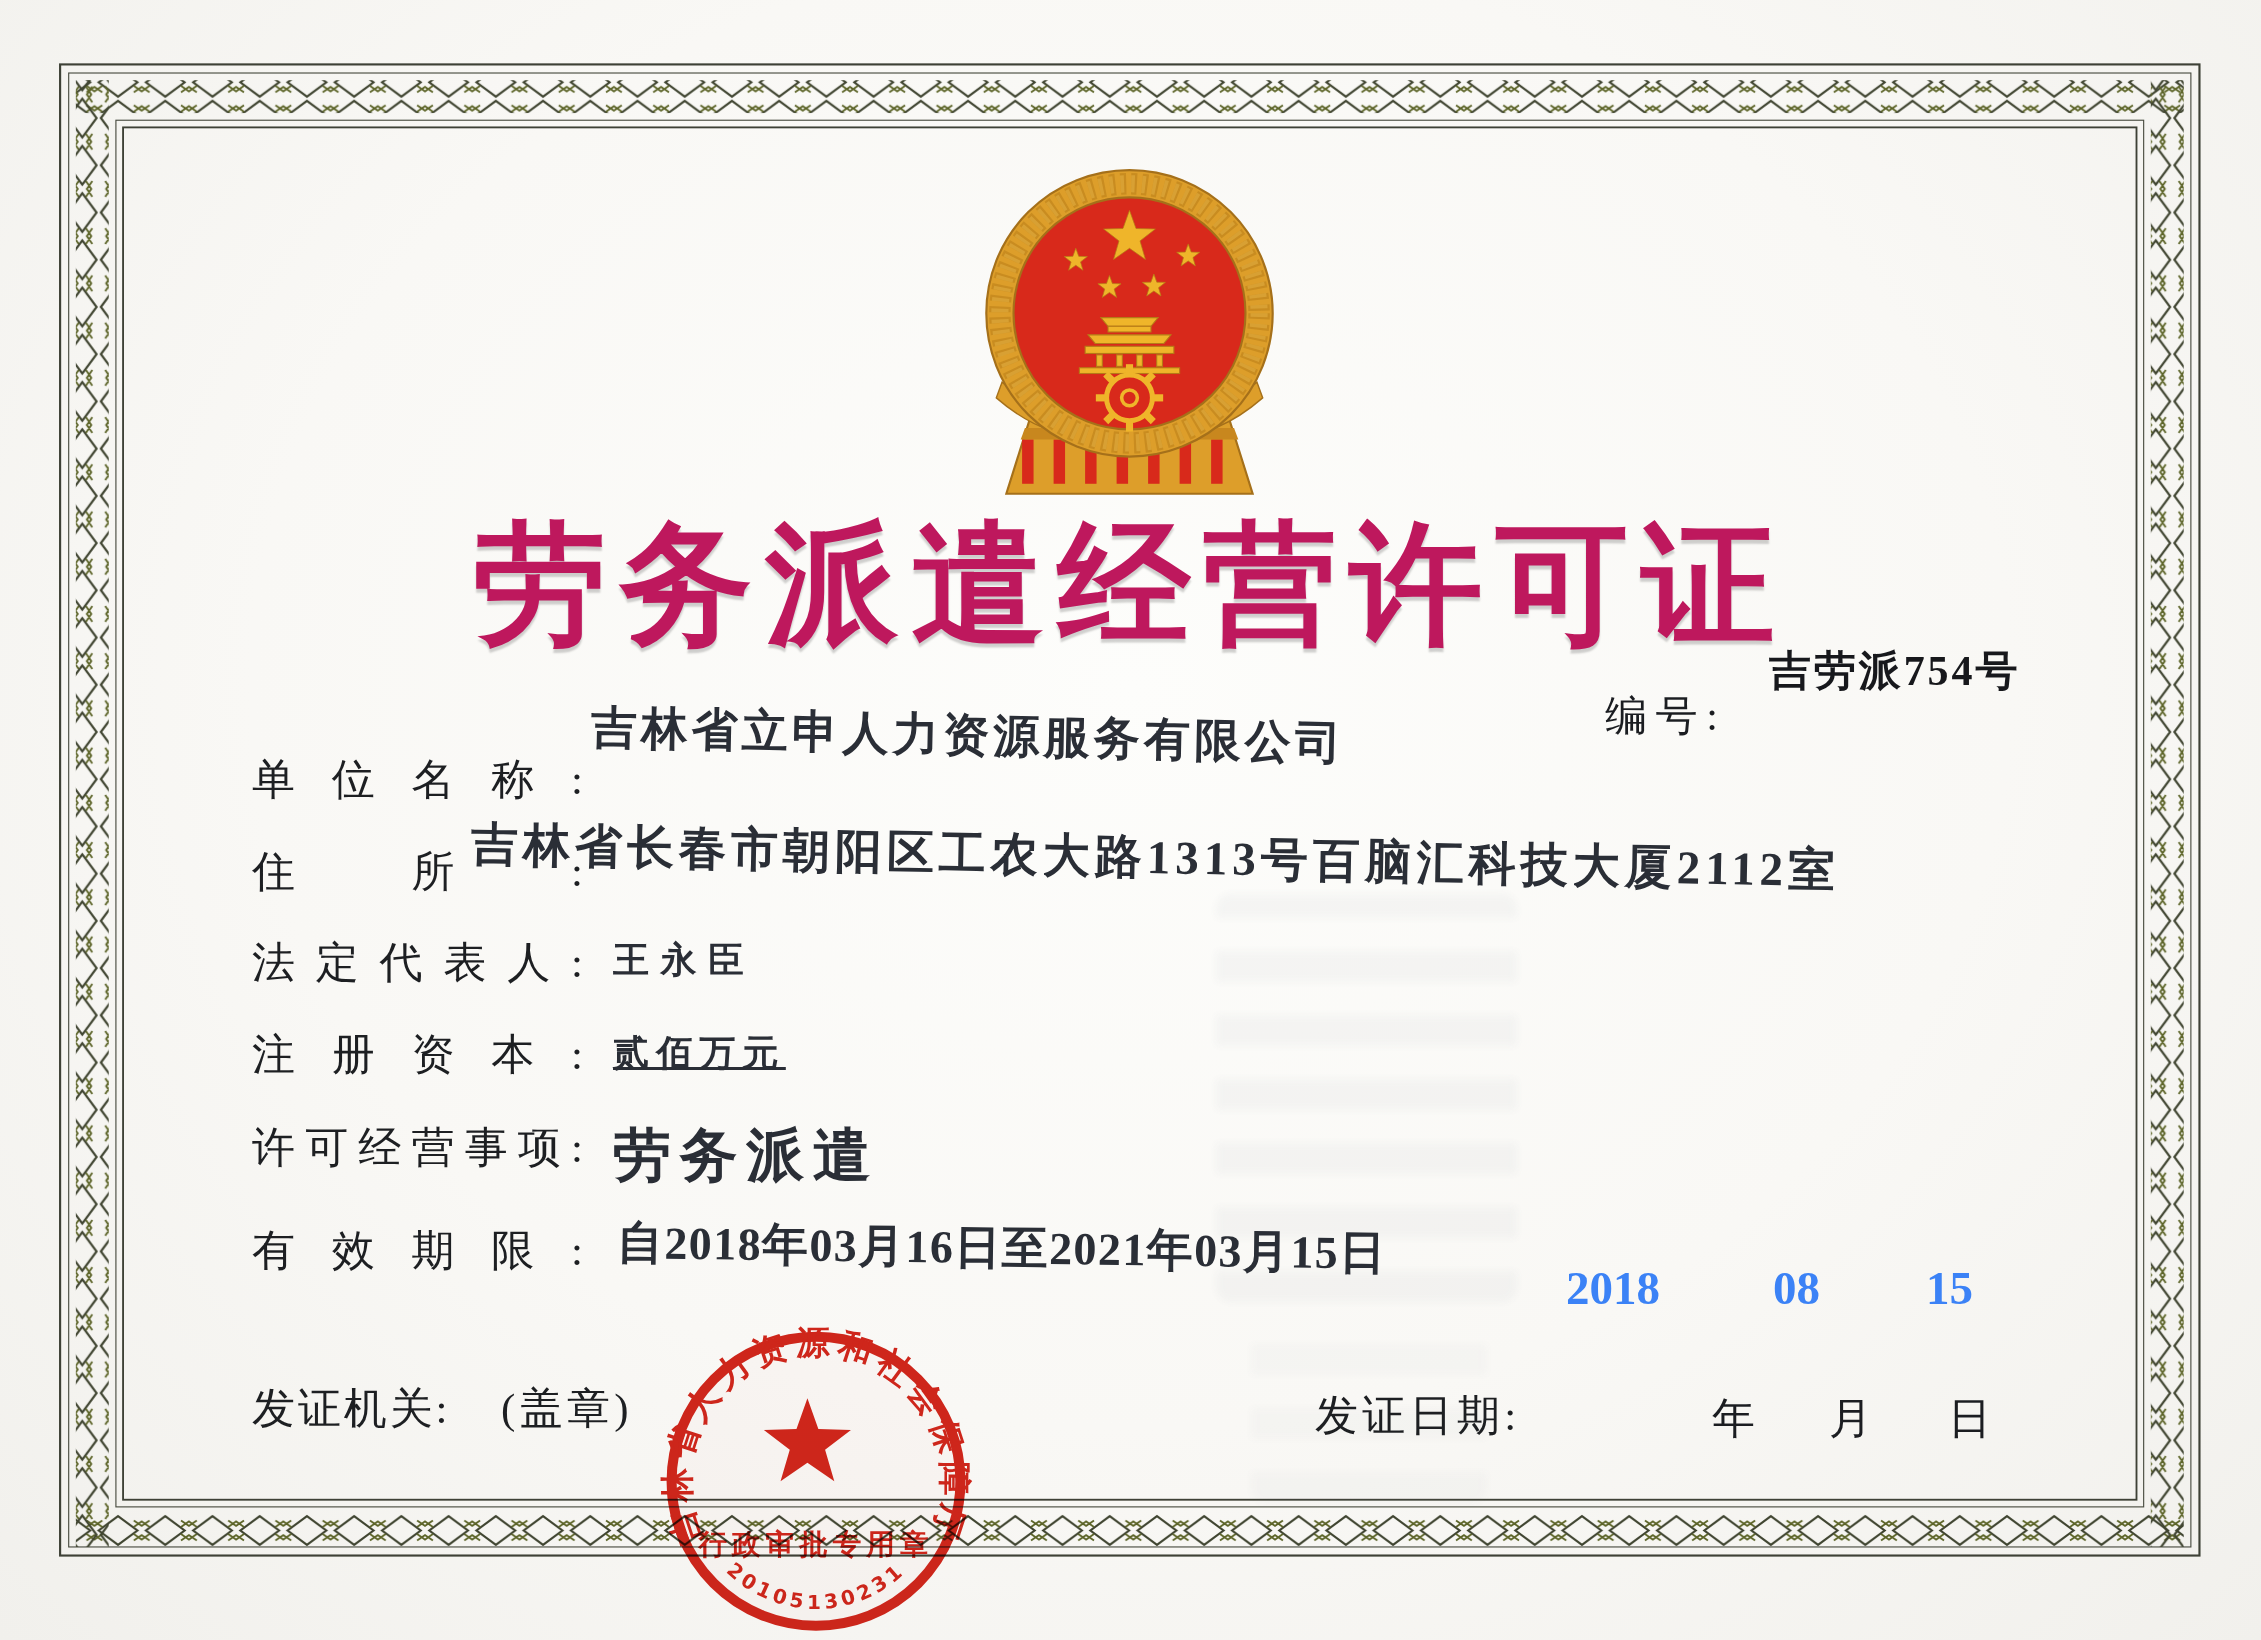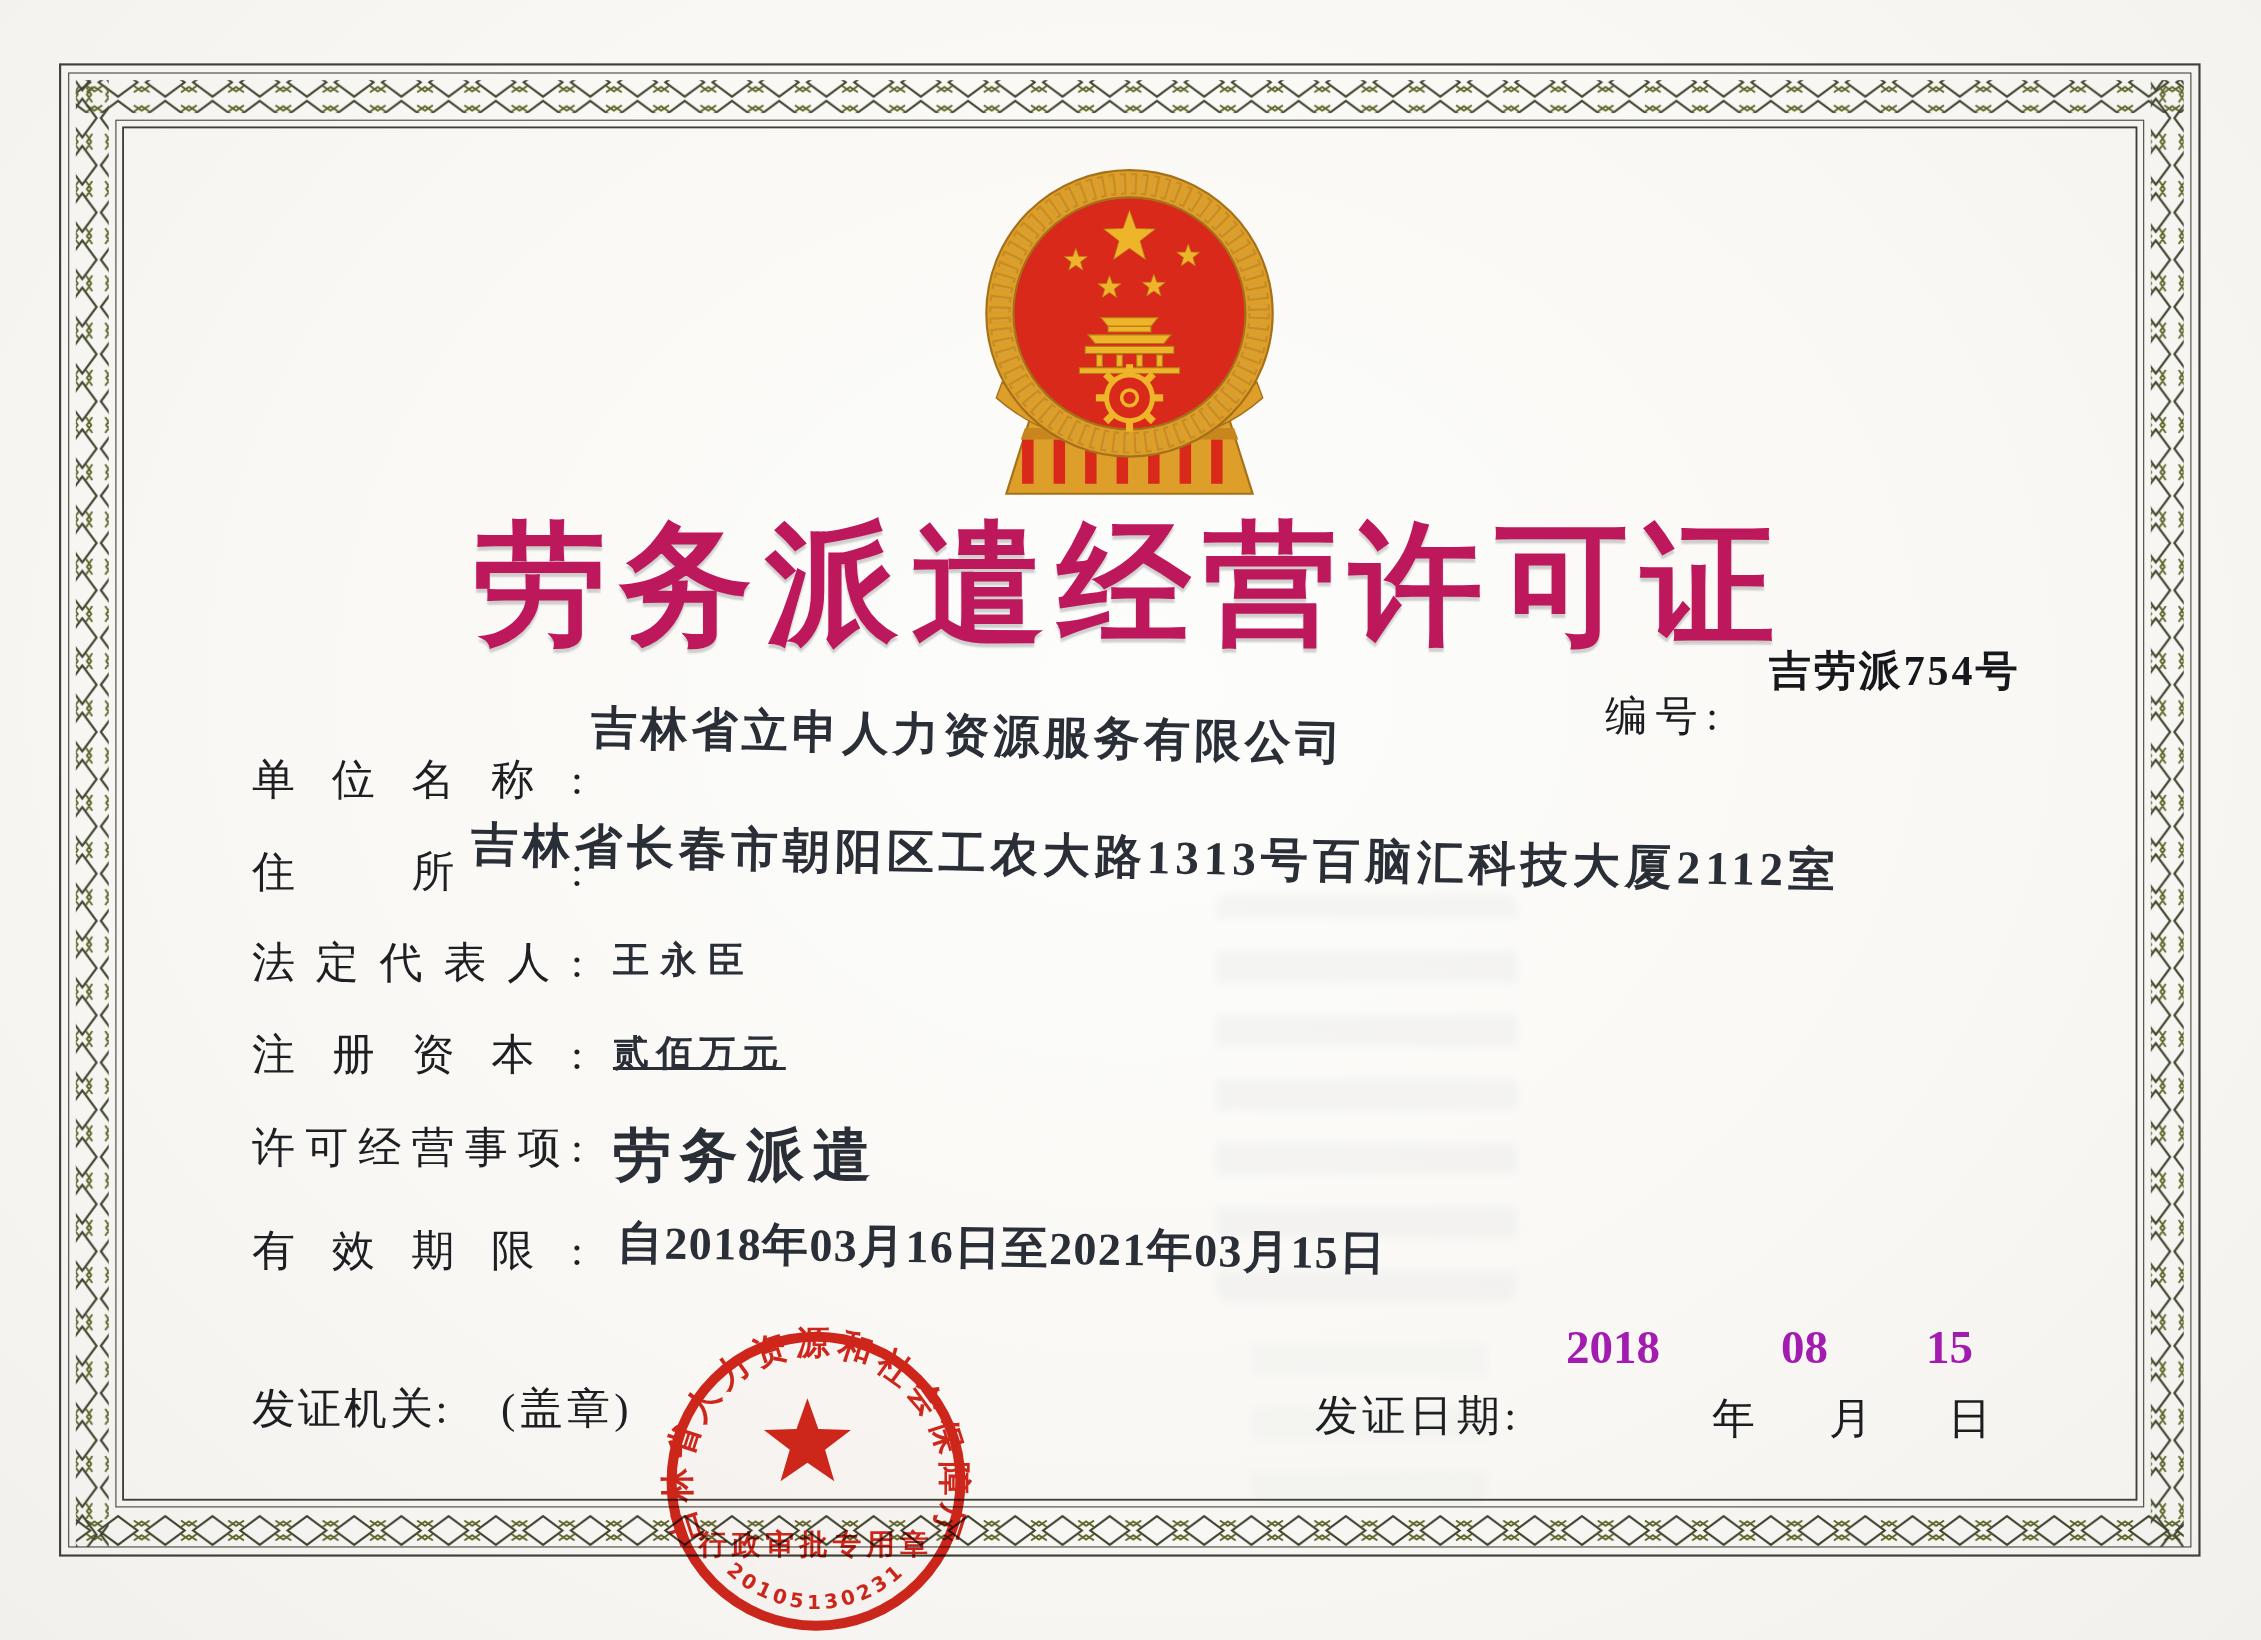--- a/index.html
+++ b/index.html
@@ -42,22 +42,22 @@
   .v-rep    {left:613px; top:942px;letter-spacing:11.4px;}
   .v-cap    {left:613px; top:1035px;letter-spacing:7.2px;text-decoration:underline;}
   .v-scope  {left:613px; top:1126px;font-size:58px;letter-spacing:8.6px;}
   .v-valid  {left:617px; top:1219px;font-size:46px;letter-spacing:1.4px;transform:rotate(0.8deg);}
   .r1{top:757px;} .r2{top:849px;} .r3{top:940px;} .r4{top:1032px;}
   .r5{top:1125px;} .r6{top:1228px;}
   
   .issuer-label{left:252px;top:1380px;font-size:43px;letter-spacing:2.9px;white-space:nowrap;z-index:4;}
   .stamp-note{left:501px;top:1380px;font-size:43px;letter-spacing:4.3px;white-space:nowrap;z-index:4;text-align:right;}
   .date-label{left:1315px;top:1387px;font-size:43px;letter-spacing:4.3px;white-space:nowrap;z-index:4;}
-  .d-num{font-size:47px;font-weight:600;color:#a21caf;top:1320px;white-space:nowrap;z-index:4;font-family:"Liberation Serif","DejaVu Serif",serif;}
-  .d-year{left:1566px;} .d-month{left:1773px;margin-left:8px;} .d-day{left:1926px;}
+  .d-num{font-size:47px;font-weight:600;color:#3b82f6;top:1261px;white-space:nowrap;z-index:4;font-family:"Liberation Serif","DejaVu Serif",serif;}
+  .d-year{left:1566px;} .d-month{left:1773px;} .d-day{left:1926px;}
   .d-unit{font-size:43px;color:#1b1d21;top:1390px;white-space:nowrap;z-index:4;}
   .u-year{left:1712px;} .u-month{left:1829px;} .u-day{left:1948px;}
   
   #seal{left:657px;top:1324px;width:318px;height:316px;z-index:6;mix-blend-mode:multiply;}
   
   .bleed{
     background:repeating-linear-gradient(0deg, rgba(120,128,142,.12) 0 31.5px, rgba(120,128,142,0) 31.5px 64px);
     filter:blur(3.6px);opacity:.45;z-index:2;border-radius:14.3px;
   }
   .b1{left:1216px;top:894px;width:301px;height:408px;}

